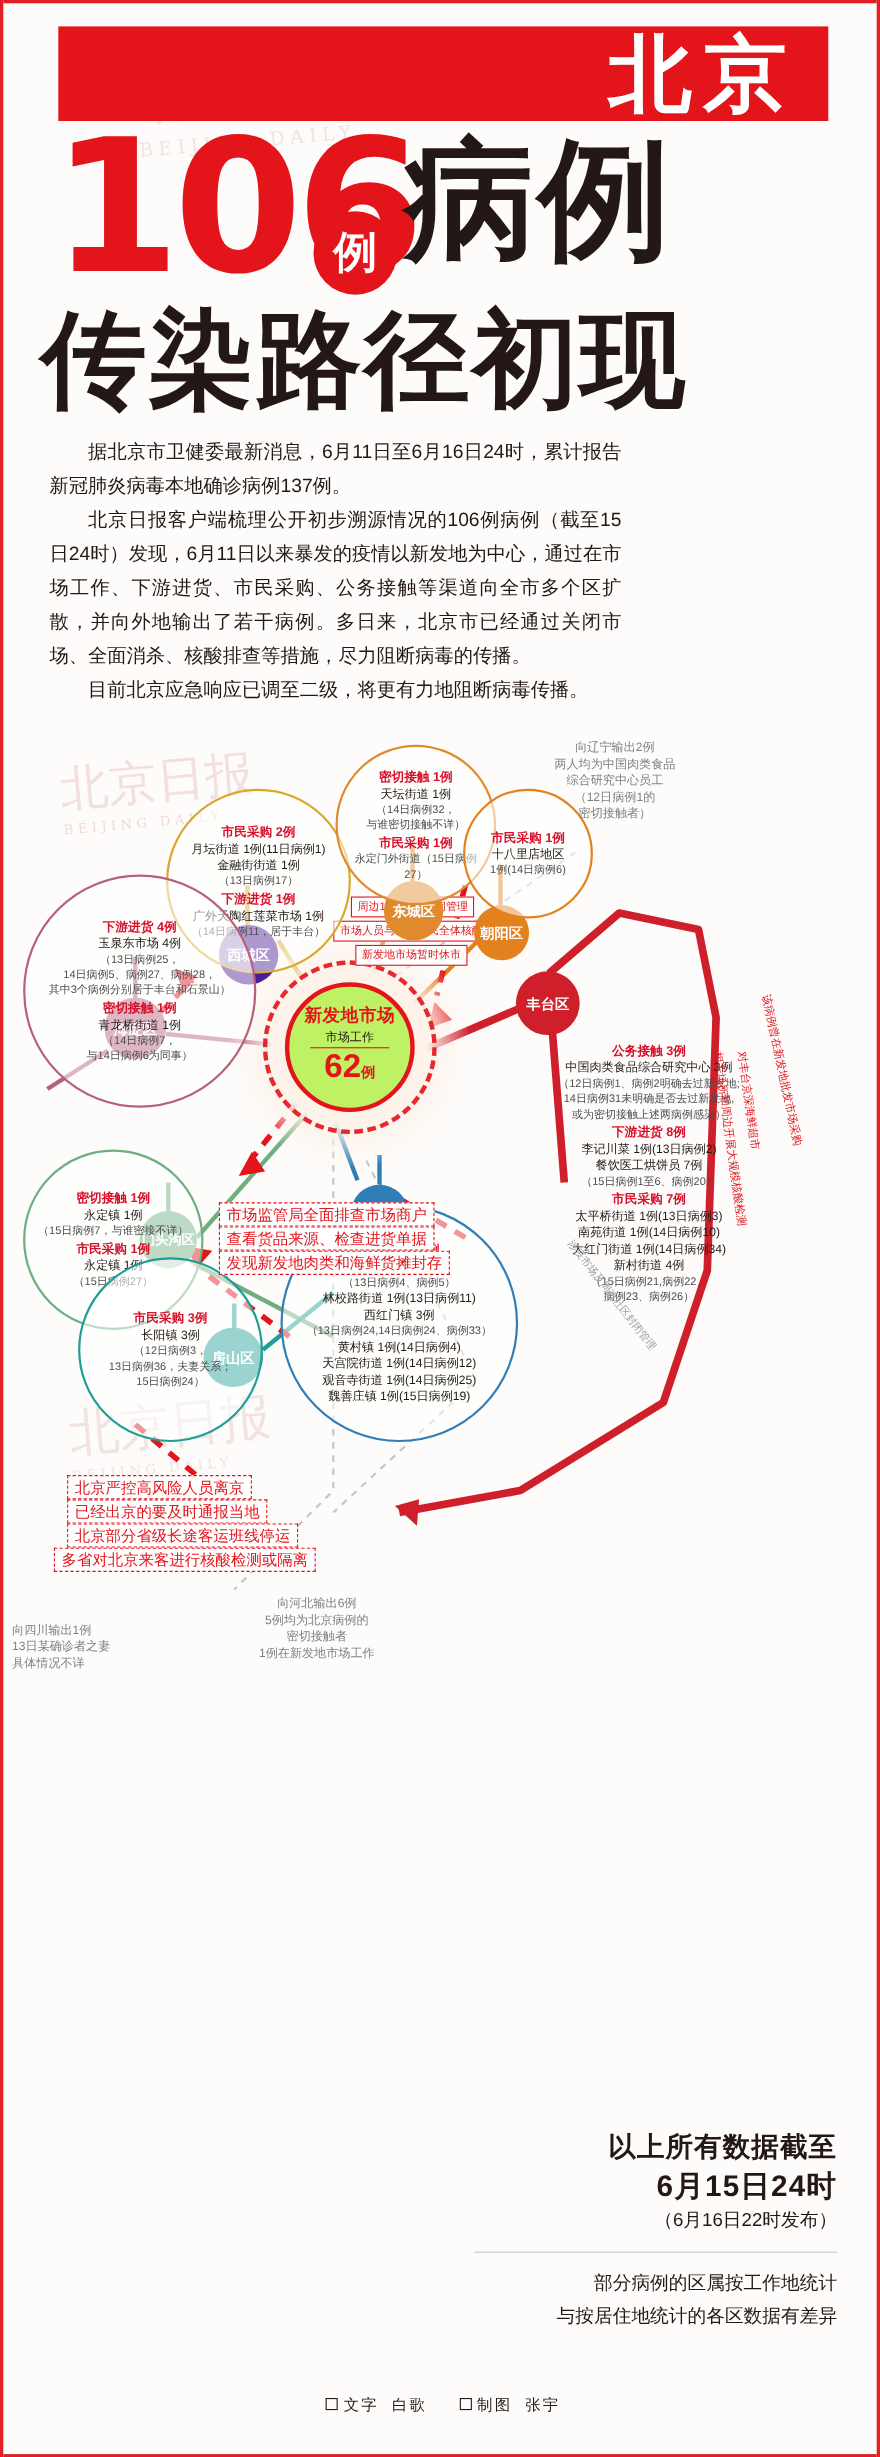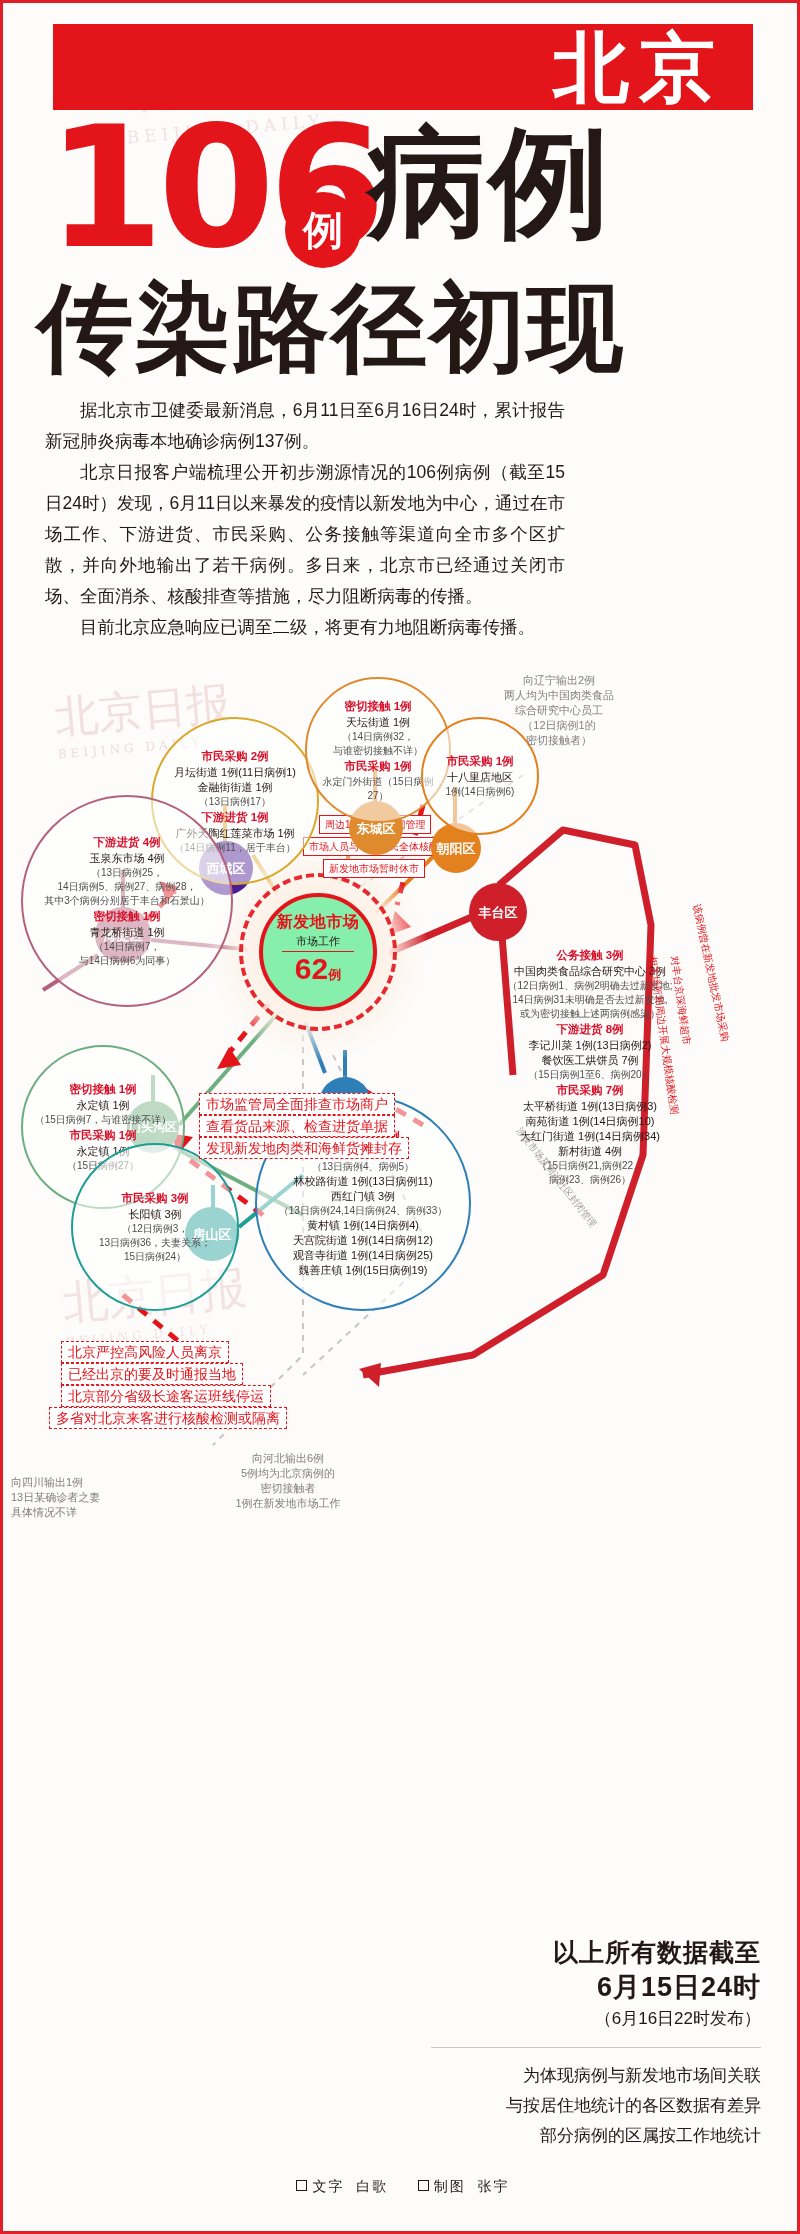--- a/index.html
+++ b/index.html
@@ -98,21 +98,21 @@
   .bub-s{ font-size:10px; color:#4d4d4d; line-height:14px;}
 
   .district{
     position:absolute; border-radius:50%; color:#fff; font-weight:bold;
     display:flex; align-items:center; justify-content:center; text-align:center;
     font-size:13px; line-height:15px;
   }
 
   .center-node{
     position:absolute; left:256px; top:238px; width:118px; height:118px;
-    border-radius:50%; border:4px solid #e4141b; background:#86efac;
+    border-radius:50%; border:4px solid #e4141b; background:#bef264;
     display:flex; flex-direction:column; align-items:center; justify-content:center;
   }
   .center-node .t{ font-size:16px; font-weight:bold; color:#e4141b; letter-spacing:.5px;}
   .center-node .s{ font-size:11px; color:#231815; border-bottom:1.5px solid #e4141b; padding:1px 14px 2px;}
   .center-node .n{ font-size:30px; font-weight:bold; color:#e4141b; line-height:34px;}
   .center-node .n span{ font-size:13px; }
   .glow{
     position:absolute; left:206px; top:188px; width:218px; height:218px;
     border-radius:50%;
     background:radial-gradient(circle,#fde9d8 0%,#fdf3ea 45%,rgba(253,247,242,0) 72%);
@@ -416,23 +416,22 @@
   </div>
 
   <div class="foot">
     <div class="cut">
       <div class="l1">以上所有数据截至</div>
       <div class="l2">6月15日24时</div>
       <div class="l3">（6月16日22时发布）</div>
     </div>
     <hr>
     <div class="expl">
-      <div>为体现病例与新发地市场间关联</div>
+      <div>部分病例的区属按工作地统计</div>
       <div>与按居住地统计的各区数据有差异</div>
-      <div>部分病例的区属按工作地统计</div>
     </div>
   </div>
 
   <div class="credit">
     <span class="bx"></span><span>文字</span>&nbsp;&nbsp;<span>白歌</span>
     &nbsp;&nbsp;&nbsp;
     <span class="bx"></span><span>制图</span>&nbsp;&nbsp;<span>张宇</span>
   </div>
 
 </div>

